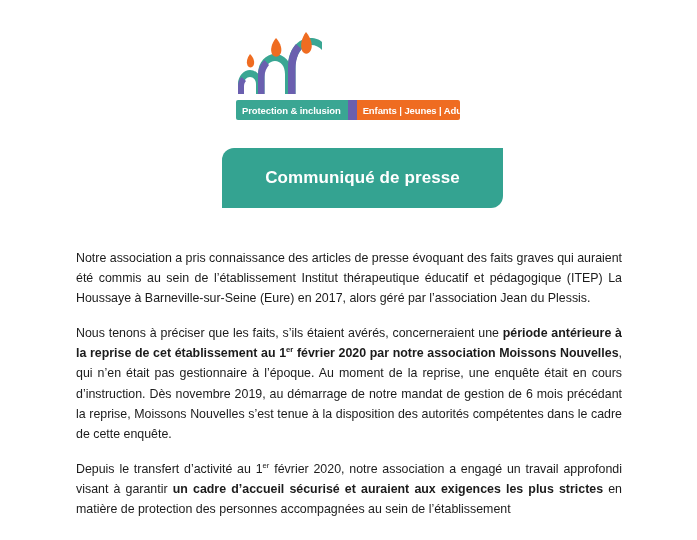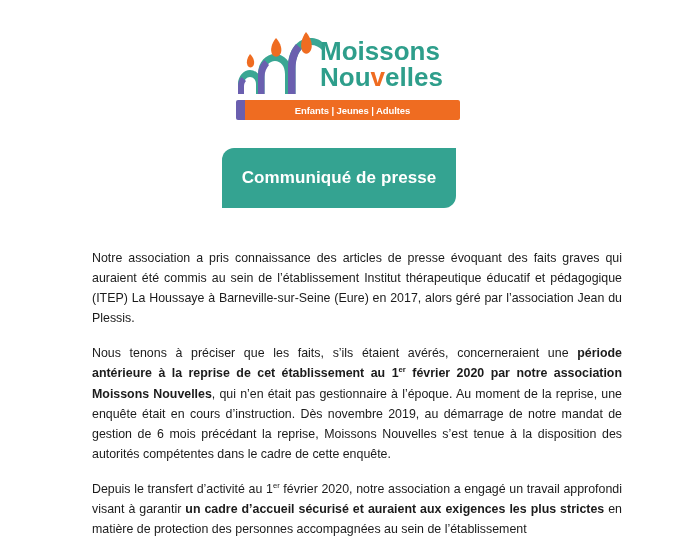--- a/index.html
+++ b/index.html
@@ -90,21 +90,21 @@
     letter-spacing: -0.1px;
     white-space: nowrap;
     padding: 0 6px;
   }
 
   
   .banner {
     position: absolute;
     left: 222px;
     top: 148px;
-    width: 234px;
+    width: 281px;
     height: 60px;
     background: #34A391;
     border-radius: 12px 0 12px 0;
     display: flex;
     align-items: center;
     justify-content: center;
   }
   .banner-text {
     color: #ffffff;
     font-size: 17px;
@@ -122,21 +122,21 @@
   .dateline {
     font-size: 12.4px;
     font-weight: bold;
     line-height: 1.25;
     margin: 0 0 20px 0;
   }
   .para {
     font-size: 12.4px;
     line-height: 1.62;
     text-align: justify;
-    margin: 0 0 15px 16px;
+    margin: 0 0 15px 0;
     hyphens: none;
   }
   .para:last-child {
     margin-bottom: 0;
   }
   .para b {
     font-weight: bold;
   }
   sup {
     font-size: 0.62em;
@@ -169,31 +169,24 @@
           <path d="M52 62 L52 36 C52 26 55 17.5 60 12 L65.5 17 C61.5 22 59.5 29 59.5 37 L59.5 62 Z" fill="#6A5FAF"></path>
 
           <path d="M14 22 C11 26 10 30 11.5 33.5 C13 36 16 36 17.5 33.5 C19 30.5 18 26 14 22 Z" fill="#EF6C21"></path>
 
           <path d="M40 6 C35.5 11.5 34 17.5 36 22 C38 25.8 42.5 25.5 44.5 21.8 C46.5 17.8 45 11.5 40 6 Z" fill="#EF6C21"></path>
 
           <path d="M70 0 C65.5 6 64 13 66 18.5 C68 23 73 22.5 75 18 C77 13.2 75 6 70 0 Z" fill="#EF6C21"></path>
         </svg>
       </div>
 
-      <div class="logo-word">
-        <svg viewBox="0 0 142 60" width="142" height="60" xmlns="http://www.w3.org/2000/svg">
-          <text x="0" y="26" font-family="Liberation Sans, sans-serif" font-size="26" font-weight="bold" fill="#2E9E8B">Moissons</text>
-          <text x="0" y="52" font-family="Liberation Sans, sans-serif" font-size="26" font-weight="bold" fill="#2E9E8B">
-            <tspan>Nou</tspan><tspan fill="#EF6C21">v</tspan><tspan>elles</tspan>
-          </text>
-        </svg>
-      </div>
     </div>
 
     <div class="tagline">
+      <div class="tag-left">Protection &amp; inclusion</div>
       <div class="tag-sep"></div>
       <div class="tag-right">Enfants | Jeunes | Adultes</div>
     </div>
   </div>
 
   <div class="banner">
     <span class="banner-text">Communiqué de presse</span>
   </div>
 
   <div class="body-copy">

